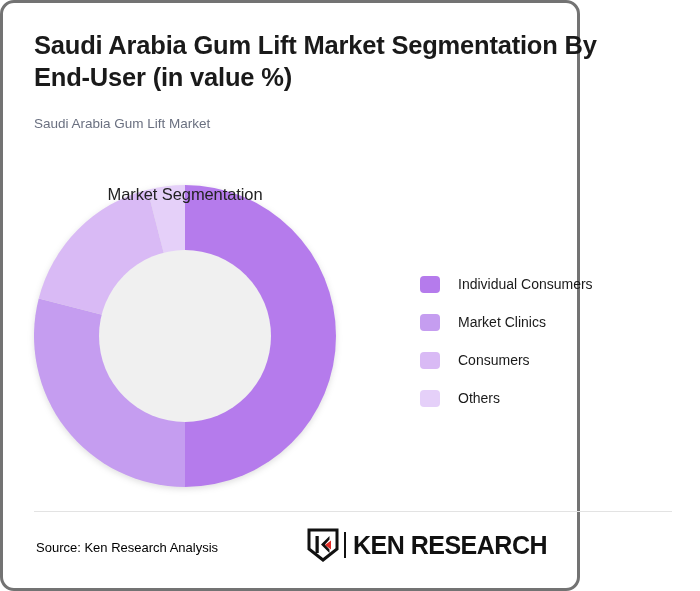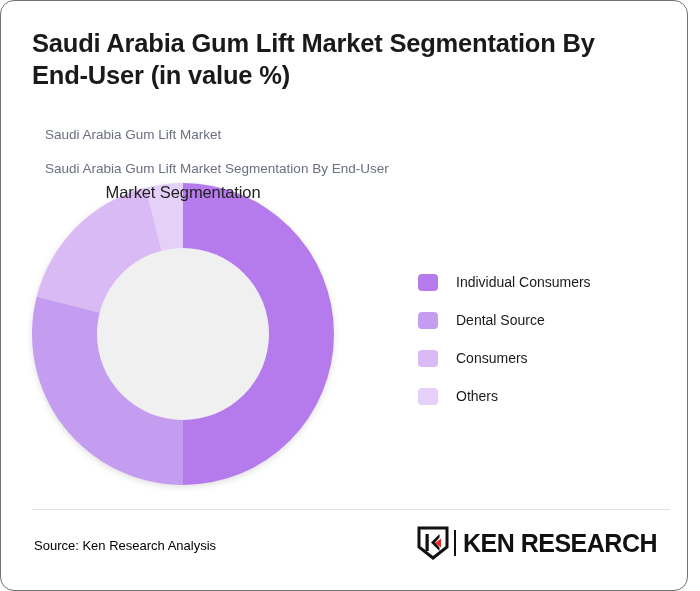--- a/index.html
+++ b/index.html
@@ -10,24 +10,24 @@
   body {
     width: 700px;
     height: 591px;
     font-family: "Liberation Sans", sans-serif;
     overflow: hidden;
   }
 
   .card {
     position: relative;
     box-sizing: border-box;
-    width: 688px;
+    width: 580px;
     height: 591px;
     background: #ffffff;
-    border: 1px solid #737373;
+    border: 3px solid #737373;
     border-radius: 14px;
     padding: 0;
   }
 
   .chart-title {
     position: absolute;
     left: 31px;
     top: 27px;
     width: 620px;
     font-size: 25.5px;
@@ -41,21 +41,21 @@
   .sub-block {
     position: absolute;
     left: 31px;
     top: 111px;
     width: 620px;
   }
   .chart-subtitle {
     font-size: 13.5px;
     color: #6a7080;
     line-height: 1.55;
-    margin: 13px;
+    margin: 0;
     white-space: nowrap;
   }
 
   
   .donut-wrap {
     position: absolute;
     left: 31px;
     top: 182px;
     width: 302px;
     height: 302px;
@@ -156,21 +156,20 @@
 </style>
 </head>
 <body>
 
 <div class="card">
 
   <h1 class="chart-title">Saudi Arabia Gum Lift Market Segmentation By End-User (in value %)</h1>
 
   <div class="sub-block">
     <p class="chart-subtitle">Saudi Arabia Gum Lift Market</p>
-    <p class="chart-subtitle">Saudi Arabia Gum Lift Market Segmentation By End-User</p>
   </div>
 
   <div class="donut-wrap">
     <svg class="donut-svg" viewBox="0 0 302 302">
       <g id="donut-slices">
           <path d="M 151 151 L 151.00 0.00 A 151 151 0 0 1 151.00 302.00 Z" fill="#b57bec"></path>
           <path d="M 151 151 L 151.00 302.00 A 151 151 0 0 1 4.74 113.45 Z" fill="#c59df0"></path>
           <path d="M 151 151 L 4.74 113.45 A 151 151 0 0 1 113.45 4.74 Z" fill="#d9baf5"></path>
           <path d="M 151 151 L 113.45 4.74 A 151 151 0 0 1 151.00 0.00 Z" fill="#e5d0f9"></path>
         </g>
@@ -181,21 +180,21 @@
     </div>
   </div>
 
   <div class="legend" id="legend">
       <div class="legend-item">
         <span class="legend-swatch" style="background: rgb(181, 123, 236);"></span>
         <span class="legend-label">Individual Consumers</span>
       </div>
       <div class="legend-item">
         <span class="legend-swatch" style="background: rgb(197, 157, 240);"></span>
-        <span class="legend-label">Dental Source</span>
+        <span class="legend-label">Market Clinics</span>
       </div>
       <div class="legend-item">
         <span class="legend-swatch" style="background: rgb(217, 186, 245);"></span>
         <span class="legend-label">Consumers</span>
       </div>
       <div class="legend-item">
         <span class="legend-swatch" style="background: rgb(229, 208, 249);"></span>
         <span class="legend-label">Others</span>
       </div>
     </div>

